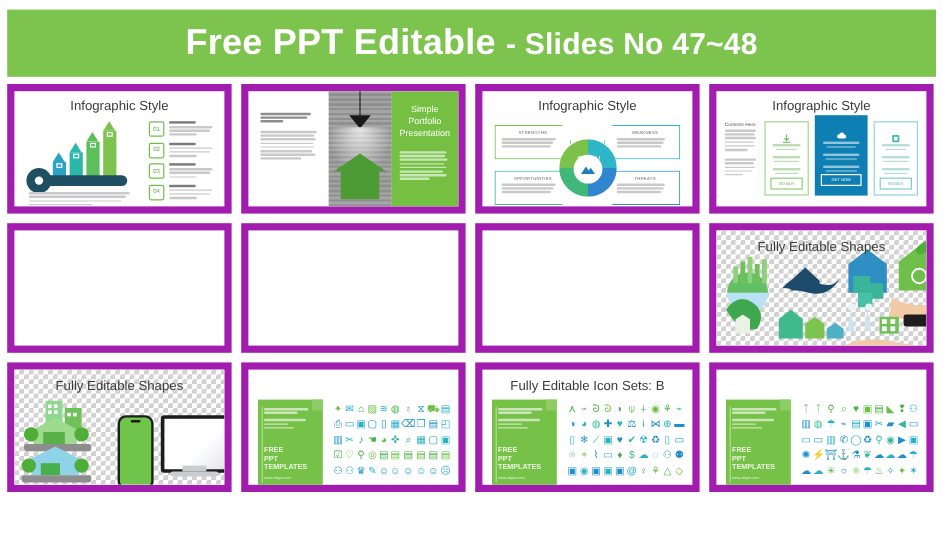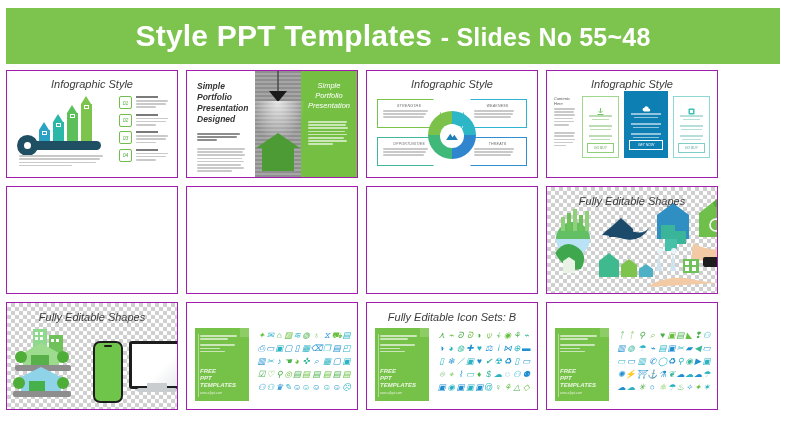--- a/index.html
+++ b/index.html
@@ -18,22 +18,22 @@
   }
   .banner-text{
     color:#ffffff;font-size:30px;font-weight:bold;letter-spacing:.2px;
     white-space:nowrap;
   }
   .banner-text .small{font-size:25px;}
 
   
   .grid{display:flex;flex-wrap:wrap;gap:8px 8px;}
   .slide{
-    width:172px;height:108px;border:1px solid #a21caf;background:#fff;
-    box-sizing:border-box;position:relative;overflow:hidden;font-style:italic;
+    width:187px;height:108px;border:6px solid #a21caf;background:#fff;
+    box-sizing:border-box;position:relative;overflow:hidden;
   }
   .slide-inner{position:absolute;inset:0;overflow:hidden;}
 
   .ttl{font-size:9.5px;color:#3b3b3b;text-align:center;font-weight:normal;}
   .ttl-lg{font-size:11px;}
 
   
   .ln{background:#c9c9c9;height:1.6px;border-radius:1px;margin-bottom:1.6px;}
   .ln.w{background:rgba(255,255,255,.62);}
   .ln.d{background:#8d8d8d;}
@@ -149,22 +149,22 @@
   
   .tb .ln:last-child{width:60%;}
 </style>
 </head>
 <body>
 
 <div class="page">
 
   <div class="banner">
     <div class="banner-text">
-      <span>Style PPT Templates</span>
-      <span class="small">- Slides No 55~48</span>
+      <span>Free PPT Editable</span>
+      <span class="small">- Slides No 47~48</span>
     </div>
   </div>
 
   <div class="grid">
 
     <div class="slide">
       <div class="slide-inner s1">
         <div class="ttl ttl-lg">Infographic Style</div>
         <div class="body">
           <div class="left">
@@ -238,21 +238,20 @@
                 </div>
             </div>
           </div>
         </div>
       </div>
     </div>
 
     <div class="slide">
       <div class="slide-inner s2">
         <div class="c1">
-          <h3>Simple Portfolio Presentation Designed</h3>
           <div class="tb" style="margin-top:8px">
             <div class="ln d" style="width:86%"></div>
               <div class="ln d" style="width:80%"></div>
               <div class="ln d" style="width:40%"></div>
           </div>
           <div class="tb" style="margin-top:7px">
             <div class="ln" style="width:96%"></div>
               <div class="ln" style="width:92%"></div>
               <div class="ln" style="width:95%"></div>
             <div class="ln" style="width:90%"></div>

